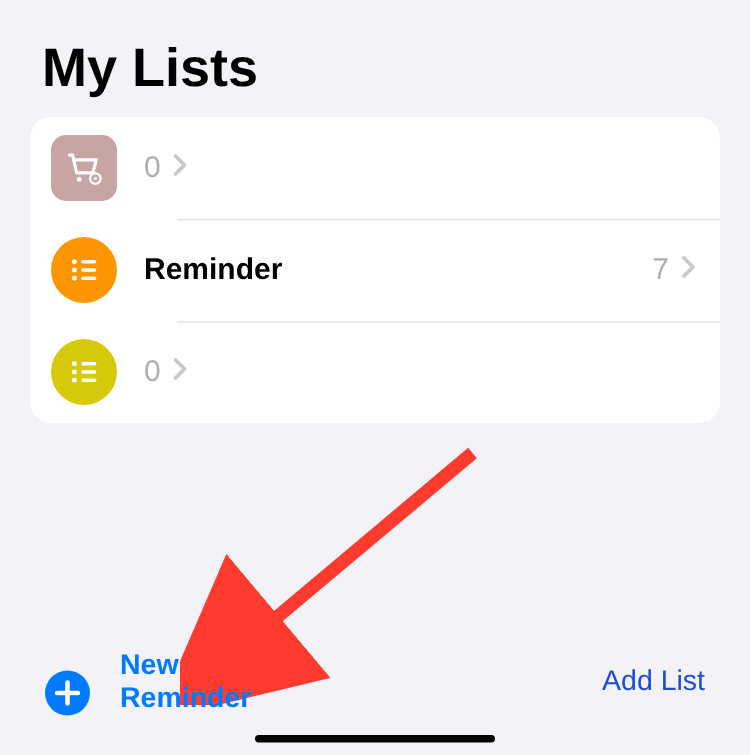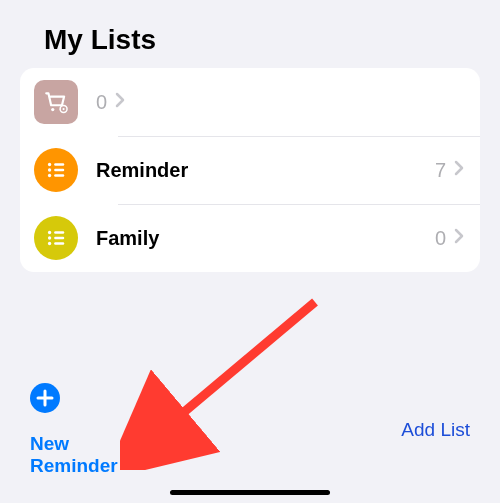--- a/index.html
+++ b/index.html
@@ -9,24 +9,24 @@
       font-family: -apple-system, BlinkMacSystemFont, "Segoe UI", Helvetica, Arial, sans-serif;
     }
     body {
       width: 500px;
       height: 503px;
       background: #f2f2f7;
       position: relative;
       overflow: hidden;
     }
     .section-title {
-      font-size: 28px;
+      font-size: 36px;
       font-weight: 700;
       color: #000;
-      padding: 24px 30px 12px 44px;
+      padding: 24px 30px 12px 28px;
     }
     .list-card {
       background: #fff;
       border-radius: 14px;
       margin: 0 20px;
       overflow: hidden;
     }
     .list-row {
       display: flex;
       align-items: center;
@@ -74,24 +74,23 @@
       bottom: 26px;
       left: 0;
       right: 0;
       padding: 0 30px;
       display: flex;
       align-items: center;
       justify-content: space-between;
     }
     .new-reminder-btn {
       display: flex;
-      align-items: flex-start;
+      align-items: flex-end;
       gap: 20px;
       cursor: pointer;
-      flex-direction: column;
     }
     .plus-circle {
       width: 30px;
       height: 30px;
       border-radius: 50%;
       background: #007aff;
       display: flex;
       align-items: center;
       justify-content: center;
       flex-shrink: 0;
@@ -176,21 +175,20 @@
     <div class="list-icon" style="background:#d6c90a">
       <svg width="22" height="22" viewBox="0 0 24 24" fill="none">
         <circle cx="5" cy="6" r="1.8" fill="#fff"></circle>
         <circle cx="5" cy="12" r="1.8" fill="#fff"></circle>
         <circle cx="5" cy="18" r="1.8" fill="#fff"></circle>
         <rect x="10" y="4.7" width="11" height="2.6" rx="1.3" fill="#fff"></rect>
         <rect x="10" y="10.7" width="11" height="2.6" rx="1.3" fill="#fff"></rect>
         <rect x="10" y="16.7" width="11" height="2.6" rx="1.3" fill="#fff"></rect>
       </svg>
     </div>
-    <div class="list-name">Family</div>
     <div class="list-count">0</div>
     <div class="chevron">
       <svg width="10" height="16" viewBox="0 0 10 16" fill="none">
         <path d="M2 2l6 6-6 6" stroke="#c7c7cc" stroke-width="2.5" stroke-linecap="round" stroke-linejoin="round"></path>
       </svg>
     </div>
   </div>
 
 </div>
 

